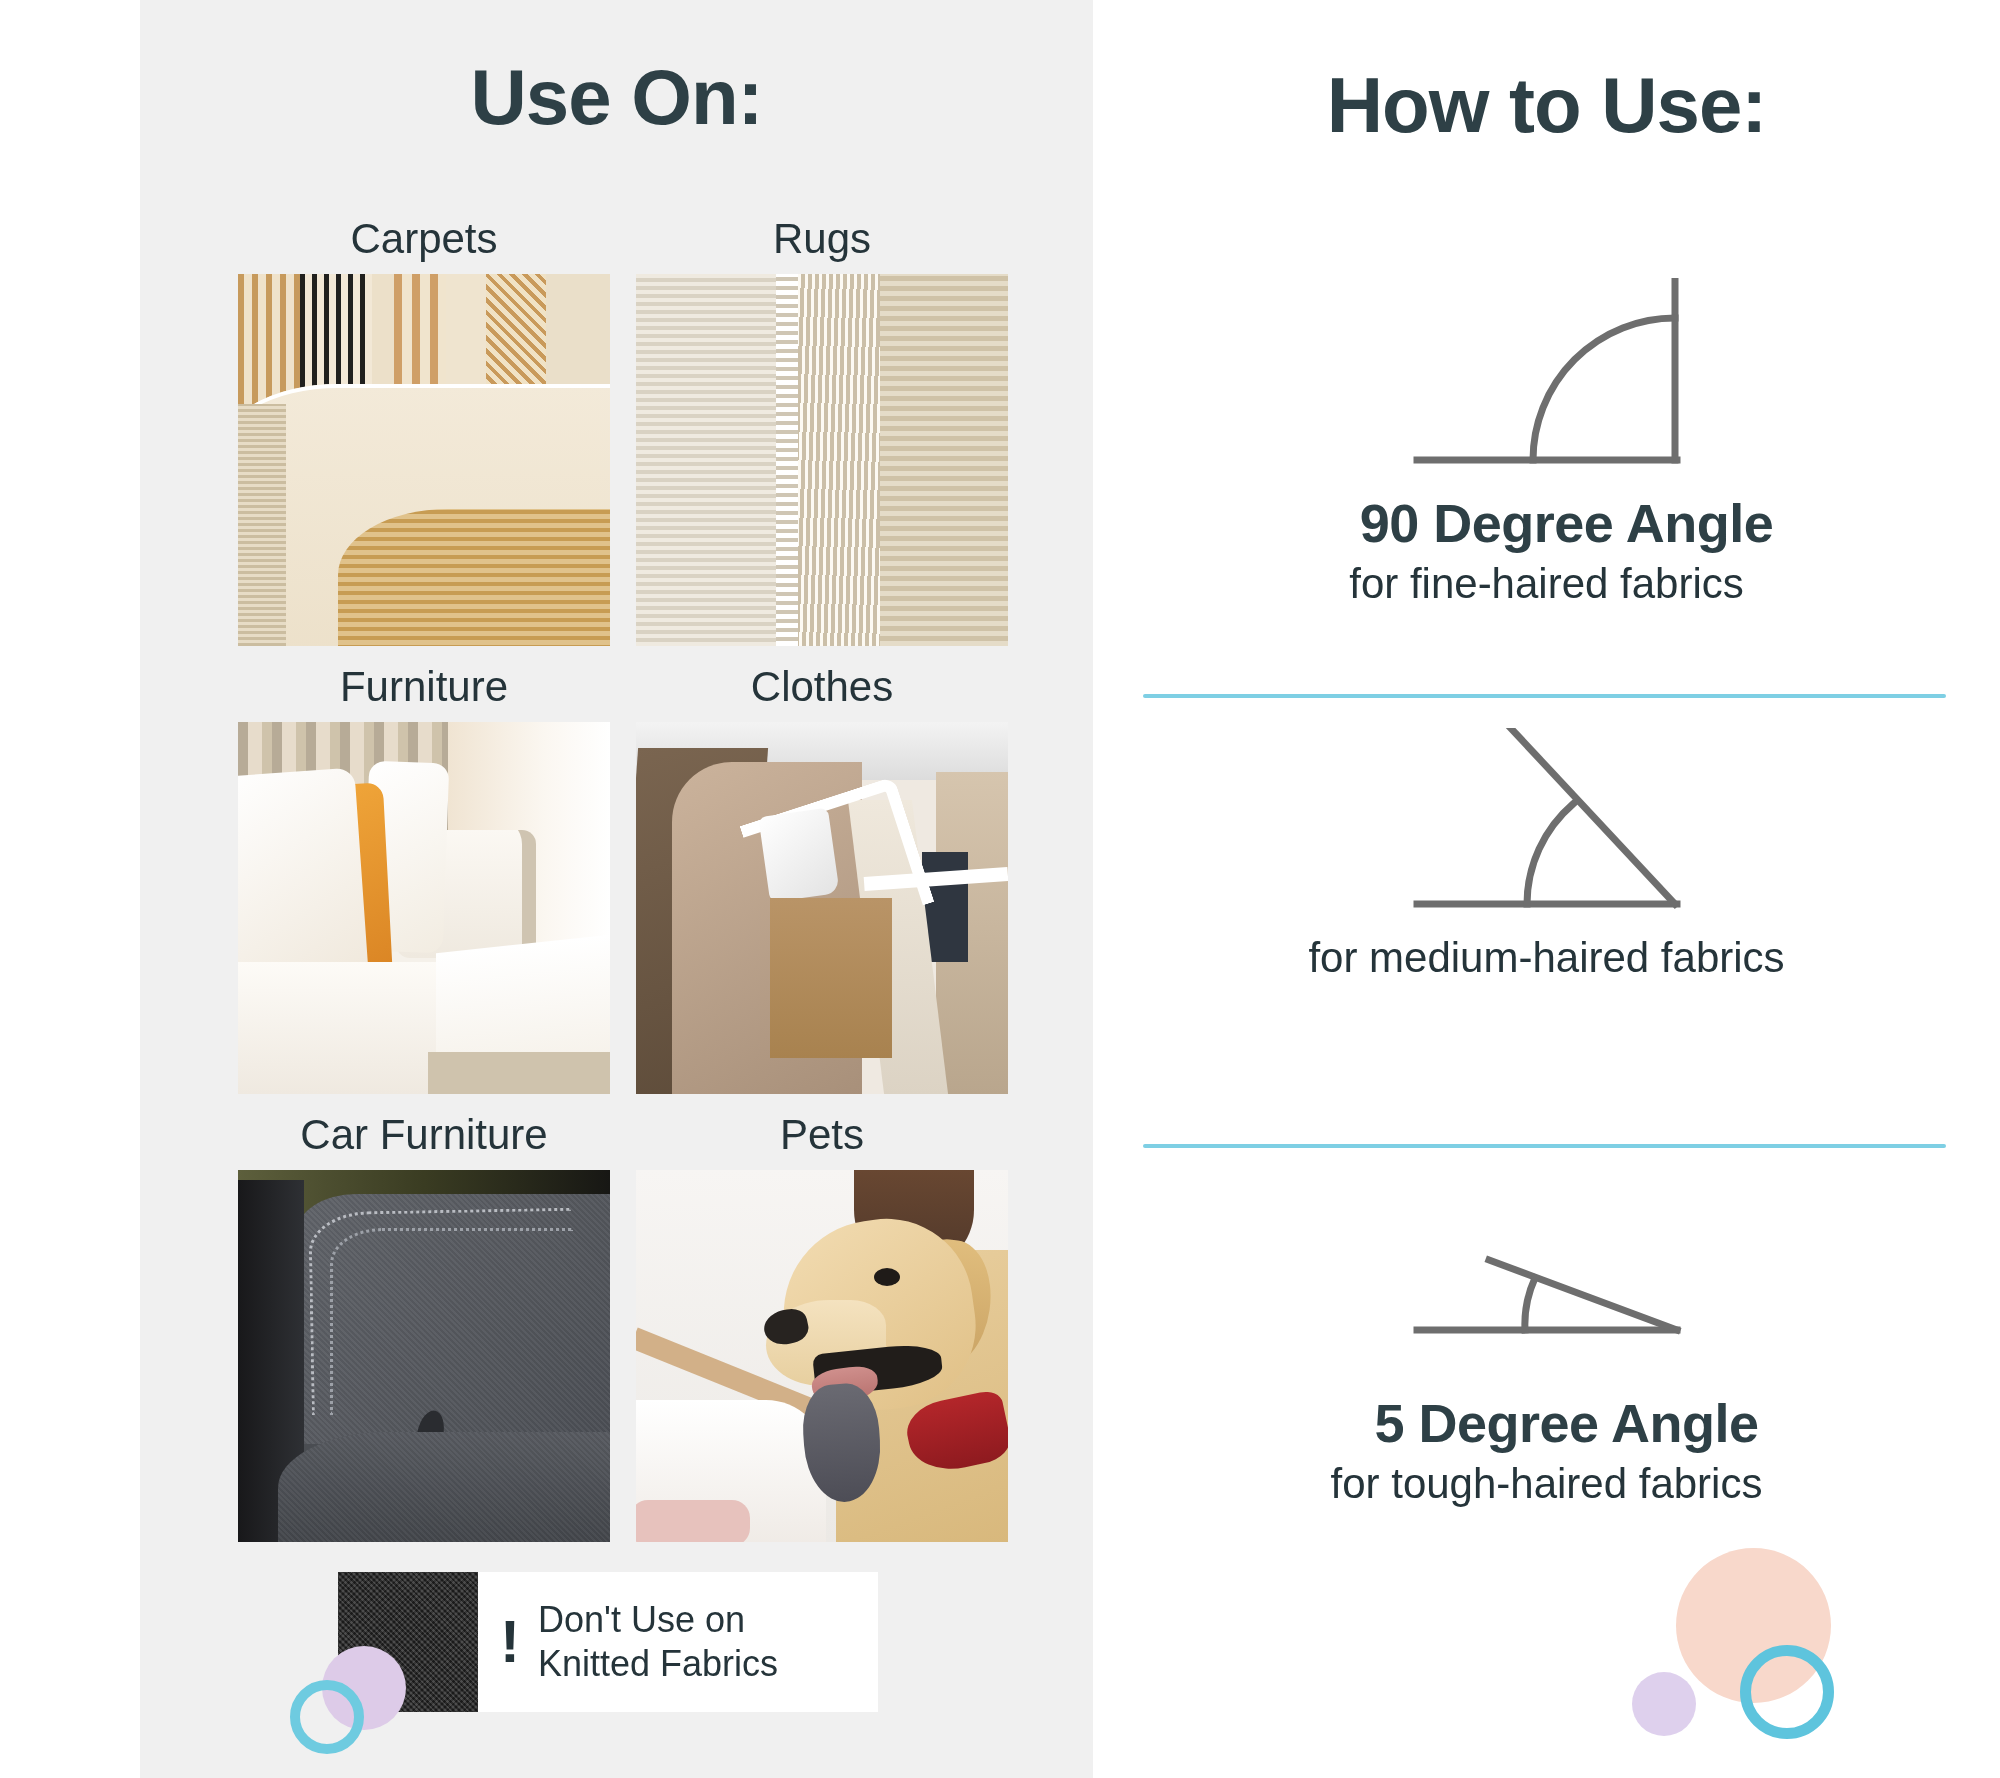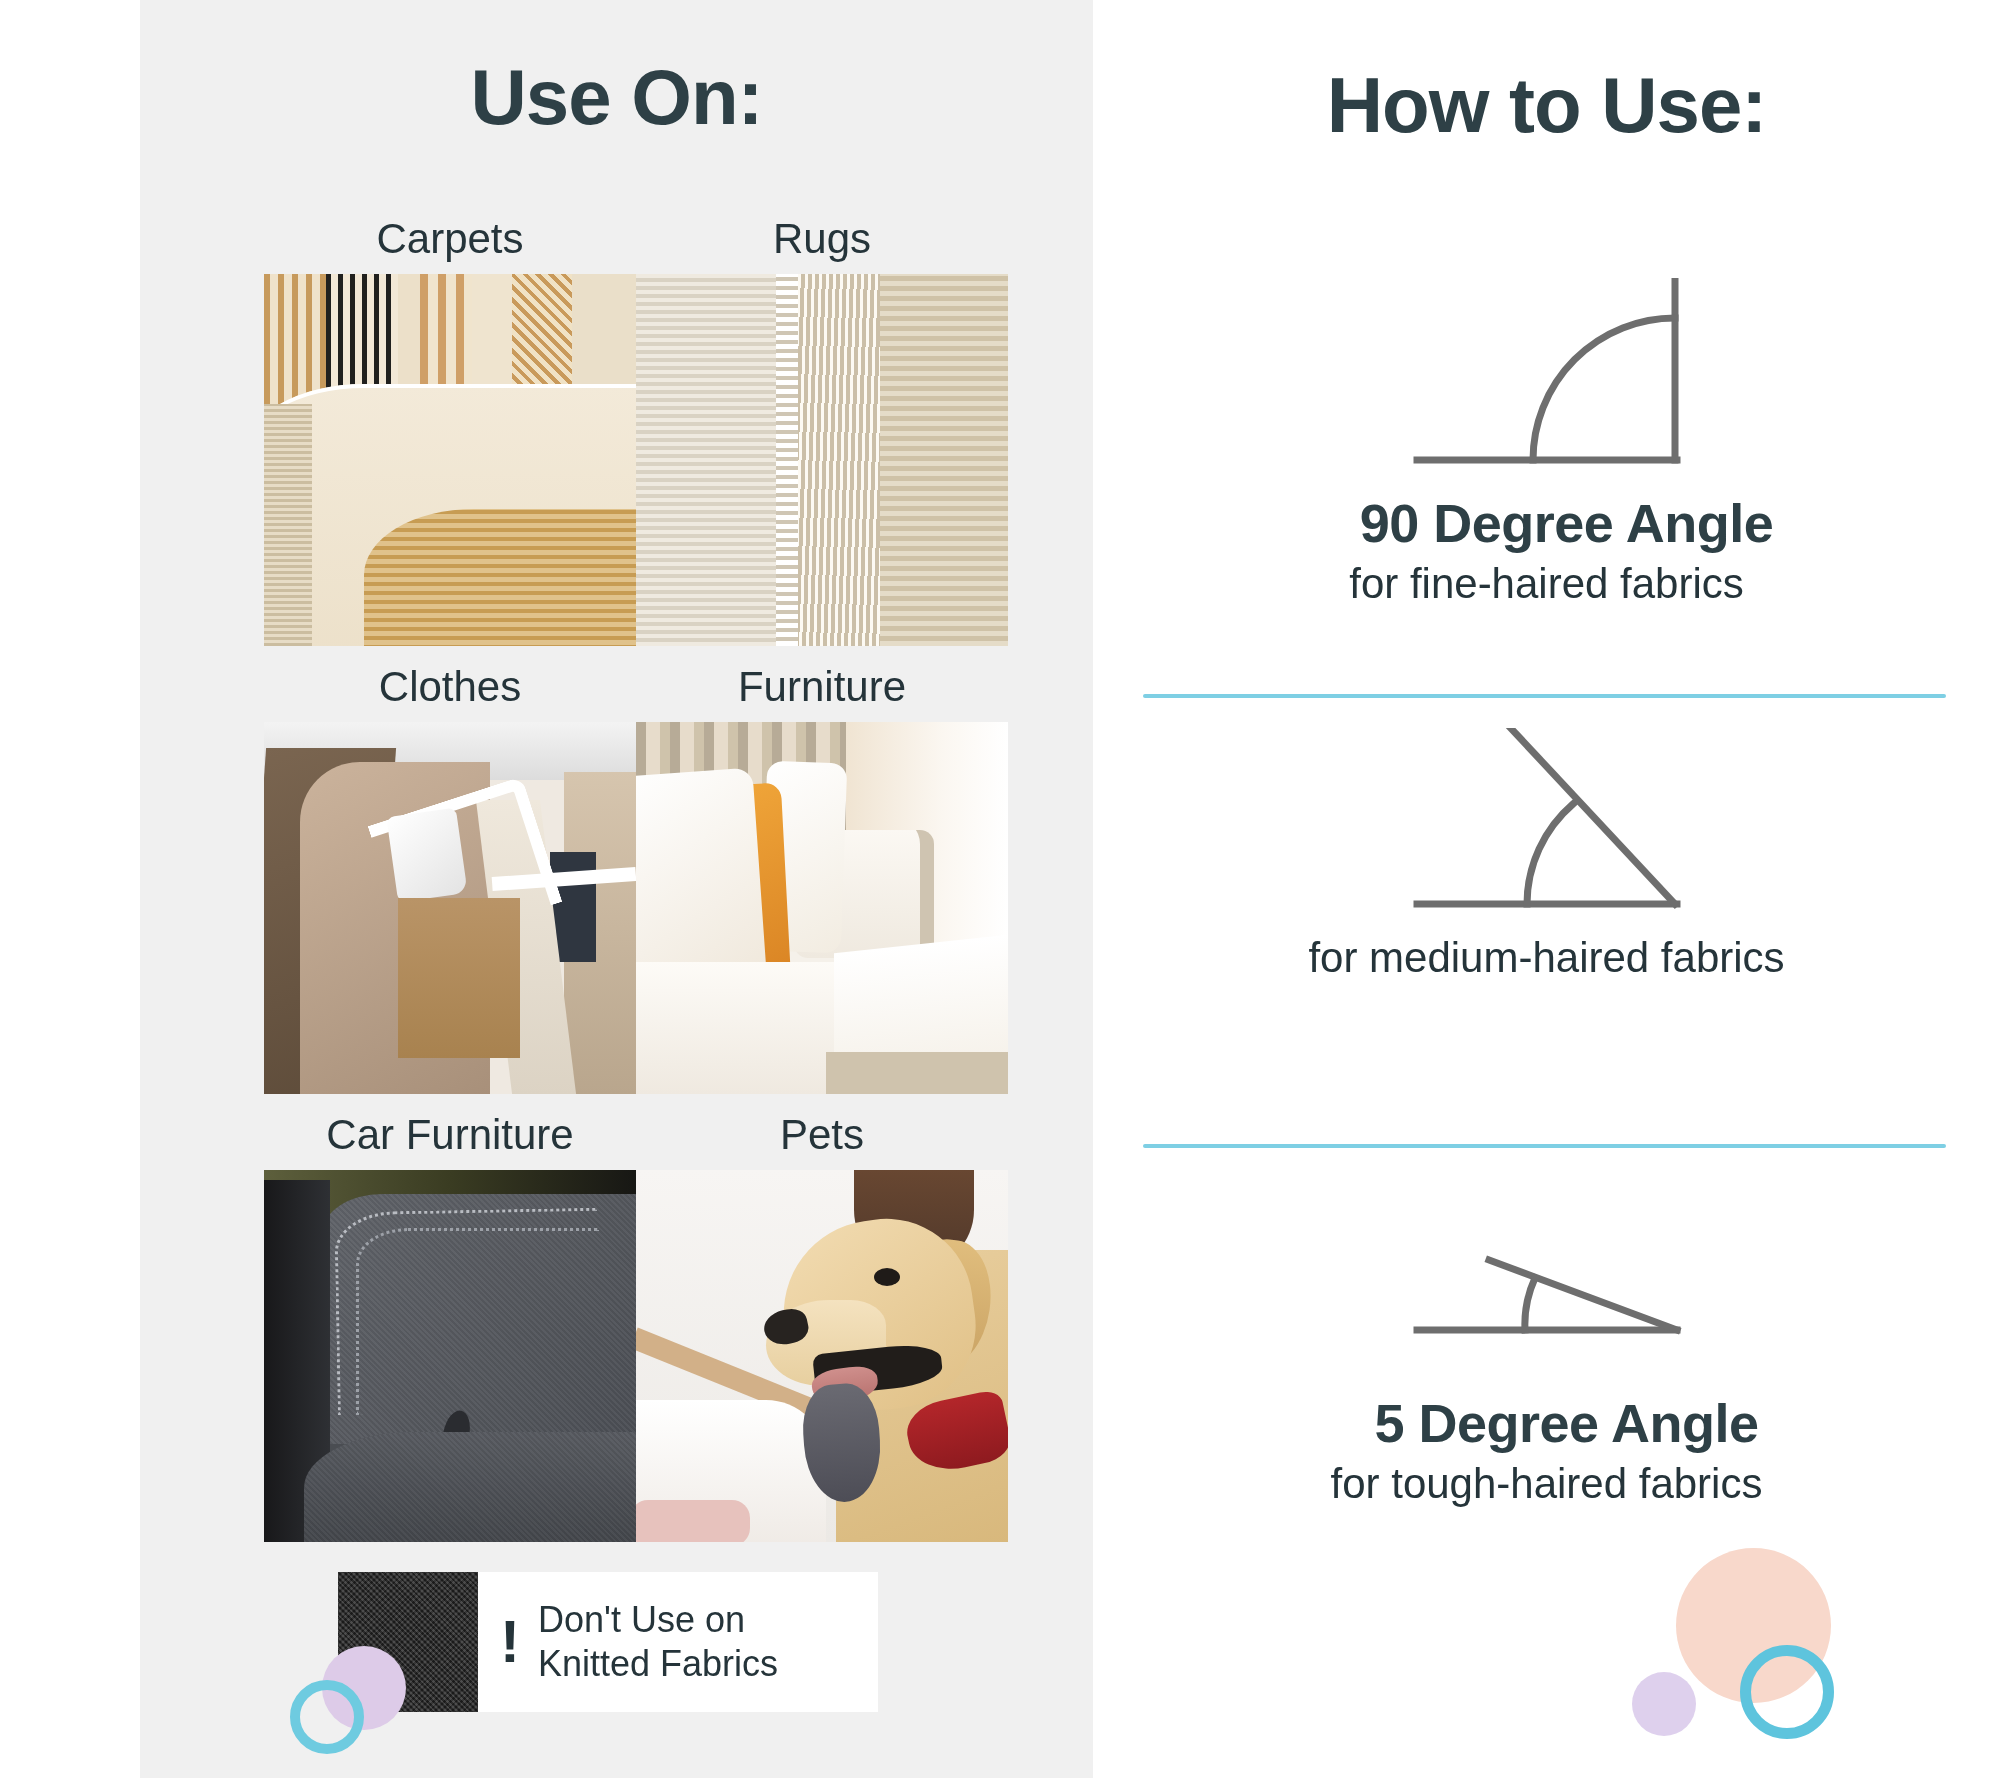--- a/index.html
+++ b/index.html
@@ -39,21 +39,21 @@
   }
 
   .use-grid {
     position: absolute;
     left: 98px;
     top: 210px;
     width: 770px;
   }
   .grid-row {
     display: flex;
-    justify-content: flex-end;
+    justify-content: space-between;
     margin-bottom: 12px;
   }
   .grid-cell {
     width: 372px;
   }
   .cell-label {
     text-align: center;
     font-size: 42px;
     color: #25343a;
     font-weight: 400;
@@ -474,47 +474,47 @@
           <div class="r-left"></div>
           <div class="r-seam"></div>
           <div class="r-fringe"></div>
           <div class="r-right"></div>
         </div>
       </div>
     </div>
 
     <div class="grid-row">
       <div class="grid-cell">
+        <div class="cell-label">Furniture</div>
+        <div class="cell-photo ph-furniture">
+          <div class="f-curtain"></div>
+          <div class="f-curtain2"></div>
+          <div class="f-back"></div>
+          <div class="f-arm"></div>
+          <div class="f-pillow-w2"></div>
+          <div class="f-pillow-o"></div>
+          <div class="f-pillow-w"></div>
+          <div class="f-seat"></div>
+          <div class="f-seat2"></div>
+          <div class="f-base"></div>
+        </div>
+      </div>
+      <div class="grid-cell">
         <div class="cell-label">Clothes</div>
         <div class="cell-photo ph-clothes">
           <div class="c-rail"></div>
           <div class="c-brown"></div>
           <div class="c-right"></div>
           <div class="c-dark"></div>
           <div class="c-tan"></div>
           <div class="c-strap"></div>
           <div class="c-hanger"></div>
           <div class="c-rail2"></div>
           <div class="c-clip"></div>
           <div class="c-tag"></div>
-        </div>
-      </div>
-      <div class="grid-cell">
-        <div class="cell-label">Furniture</div>
-        <div class="cell-photo ph-furniture">
-          <div class="f-curtain"></div>
-          <div class="f-curtain2"></div>
-          <div class="f-back"></div>
-          <div class="f-arm"></div>
-          <div class="f-pillow-w2"></div>
-          <div class="f-pillow-o"></div>
-          <div class="f-pillow-w"></div>
-          <div class="f-seat"></div>
-          <div class="f-seat2"></div>
-          <div class="f-base"></div>
         </div>
       </div>
     </div>
 
     <div class="grid-row">
       <div class="grid-cell">
         <div class="cell-label">Car Furniture</div>
         <div class="cell-photo ph-car">
           <div class="u-top"></div>
           <div class="u-seatback"></div>

